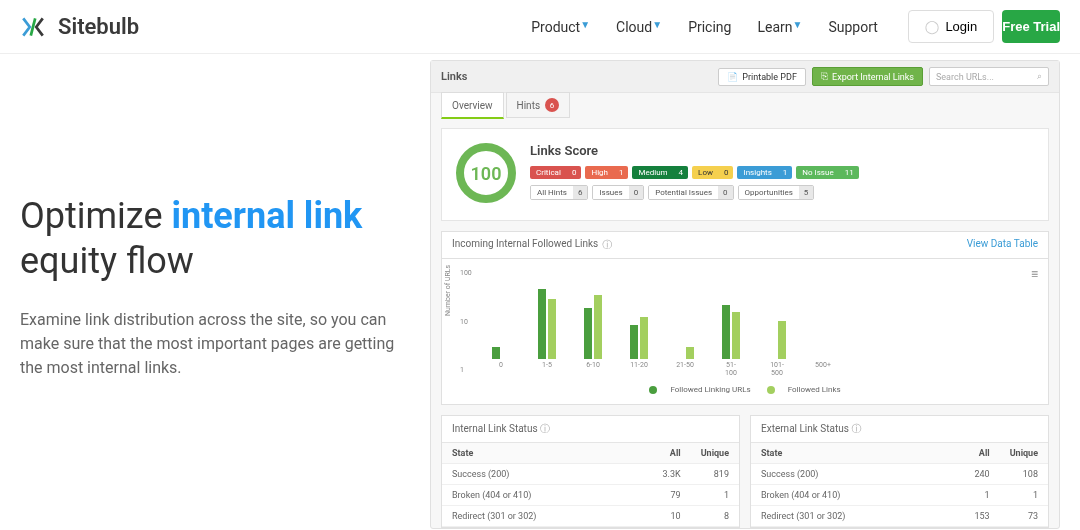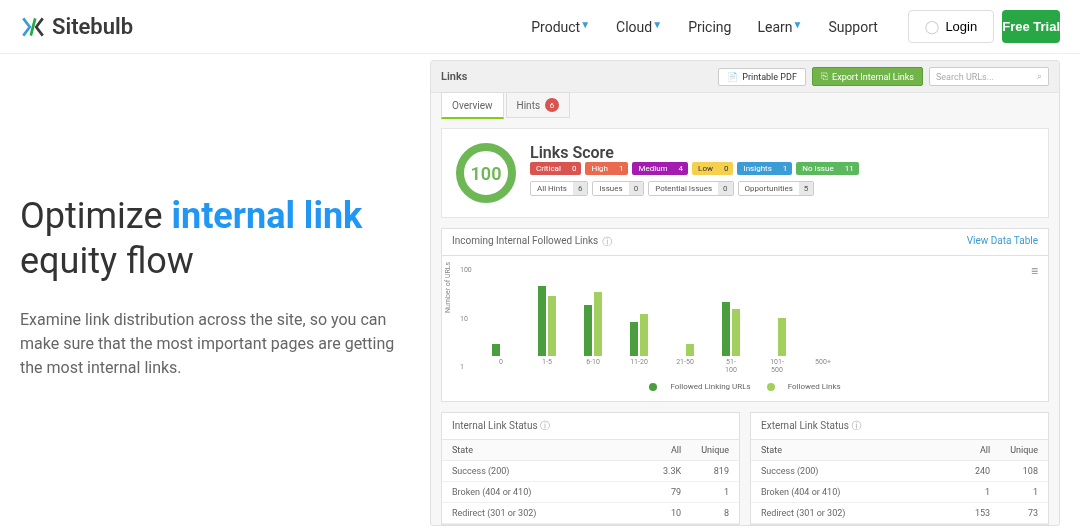--- a/index.html
+++ b/index.html
@@ -1,18 +1,18 @@
 <!DOCTYPE html>
 <html><head>
 <meta charset="utf-8">
 <style>
 *{box-sizing:border-box;margin:0;padding:0}
 body{font-family:-apple-system,BlinkMacSystemFont,"Segoe UI",Roboto,sans-serif;background:#fff;width:1080px;height:530px;overflow:hidden;color:#333}
 .hdr{display:flex;align-items:center;padding:10px 20px;border-bottom:1px solid #eee}
-.logo{display:flex;align-items:center;gap:6px;font-size:22px;font-weight:600;color:#3a3a3a}
+.logo{display:flex;align-items:center;gap:12px;font-size:22px;font-weight:600;color:#3a3a3a}
 .logo svg{width:26px;height:26px}
 .nav{display:flex;gap:26px;margin-left:auto;margin-right:30px}
 .nav-item{font-size:14px;color:#333;display:flex;align-items:flex-start;gap:0;cursor:pointer}
 .chev{font-size:10px;color:#3b9cd6}
 .btn-login{border:1px solid #ddd;padding:8px 16px;border-radius:4px;font-size:13px;display:flex;align-items:center;gap:6px;cursor:pointer;background:#fff;margin-right:8px}
 .btn-trial{background:#28a745;color:#fff;border:none;padding:9px 0;border-radius:4px;font-size:13px;font-weight:600;cursor:pointer}
 .main{display:flex;padding:0 20px;gap:30px}
 .left{width:380px;padding-top:140px}
 .left h1{font-size:36px;font-weight:400;color:#333;line-height:1.25;margin-bottom:24px}
 .left h1 .hl{color:#2196F3;font-weight:700}
@@ -25,28 +25,28 @@
 .btn-grn{background:#70b44a;color:#fff;border:1px solid #5a9e36}
 .search{border:1px solid #ccc;background:#fff;padding:3px 6px;font-size:9px;border-radius:2px;width:120px;display:flex;align-items:center;justify-content:space-between;color:#aaa}
 .tabs{display:flex;padding:0 10px;gap:2px;margin-top:-1px}
 .tab{padding:5px 10px;font-size:10px;border:1px solid #ddd;background:#fff;cursor:pointer;color:#666;display:flex;align-items:center;gap:5px}
 .tab.active{border-bottom:2px solid #84cc16;margin-bottom:-1px}
 .tab:not(.active){background:#f5f5f5}
 .badge-red{background:#d9534f;color:#fff;border-radius:50%;width:14px;height:14px;display:inline-flex;align-items:center;justify-content:center;font-size:8px}
 .score-sec{display:flex;padding:14px;gap:14px;background:#fff;border:1px solid #e5e5e5;margin:10px}
 .donut{width:60px;height:60px;border-radius:50%;border:8px solid #6db755;display:flex;align-items:center;justify-content:center;font-size:18px;color:#6db755;font-weight:600}
 .score-r{flex:1}
-.score-title{font-size:16px;font-weight:600;color:#444;}
+.score-title{font-size:13px;font-weight:600;color:#444;margin-bottom:8px}
 .pills{display:flex;gap:4px;flex-wrap:wrap;margin-bottom:6px}
 .pill{display:flex;align-items:center;font-size:8px;border-radius:2px;overflow:hidden}
 .pill .lbl{padding:2px 6px;color:#fff}
 .pill .cnt{padding:2px 5px;background:rgba(255,255,255,.25);color:#fff}
 .p-critical .lbl,.p-critical .cnt{background:#d9534f}
 .p-high .lbl,.p-high .cnt{background:#e96a4f}
-.p-medium .lbl,.p-medium .cnt{background:#a21caf}
+.p-medium .lbl,.p-medium .cnt{background:#15803d}
 .p-low .lbl,.p-low .cnt{background:#f5d04e;color:#333}
 .p-insights .lbl,.p-insights .cnt{background:#3b9cd6}
 .p-noissue .lbl,.p-noissue .cnt{background:#5cb85c}
 .p-grey{border:1px solid #ccc}
 .p-grey .lbl{color:#555;background:#fff}
 .p-grey .cnt{background:#e8e8e8;color:#555}
 .chart-panel{margin:0 10px 10px}
 .ch-hdr{display:flex;padding:6px 10px;font-size:10px;color:#666;border:1px solid #e0e0e0;border-bottom:none;background:#fff}
 .ch-hdr .link{color:#3b9cd6;margin-left:auto;cursor:pointer}
 .ch-body{border:1px solid #e0e0e0;background:#fff;padding:10px;position:relative}
@@ -59,21 +59,21 @@
 .xlabels{display:flex;padding:2px 20px;gap:28px;font-size:7px;color:#888}
 .xlabels span{width:18px;text-align:center}
 .xaxis{text-align:center;font-size:8px;color:#888;margin-top:4px}
 .legend{display:flex;justify-content:center;gap:16px;margin-top:6px;font-size:8px;color:#666}
 .leg-item{display:flex;align-items:center;gap:13px}
 .leg-sw{width:8px;height:8px;border-radius:50%}
 .tables{display:flex;gap:10px;padding:0 10px}
 .tbl-panel{flex:1;border:1px solid #e0e0e0;background:#fff}
 .tbl-hdr{padding:6px 10px;font-size:10px;color:#666;border-bottom:1px solid #e5e5e5}
 table{width:100%;border-collapse:collapse;font-size:9px}
-th{text-align:left;padding:5px 10px;font-weight:400;color:#555;border-bottom:1px solid #eee;background:#fafafa}
+th{text-align:left;padding:5px 10px;font-weight:700;color:#555;border-bottom:1px solid #eee;background:#fafafa}
 th.r,td.r{text-align:right;width:40px}
 td{padding:5px 10px;border-bottom:1px solid #f0f0f0;color:#666}
 td.r{}
 .ylabel{position:absolute;left:6px;top:50%;transform:rotate(-90deg) translateX(20px);font-size:7px;color:#888;transform-origin:left}
 .yticks{position:absolute;left:18px;top:10px;bottom:30px;display:flex;flex-direction:column;justify-content:space-between;font-size:7px;color:#888}
 </style>
 </head>
 <body>
 
 <div class="hdr">

